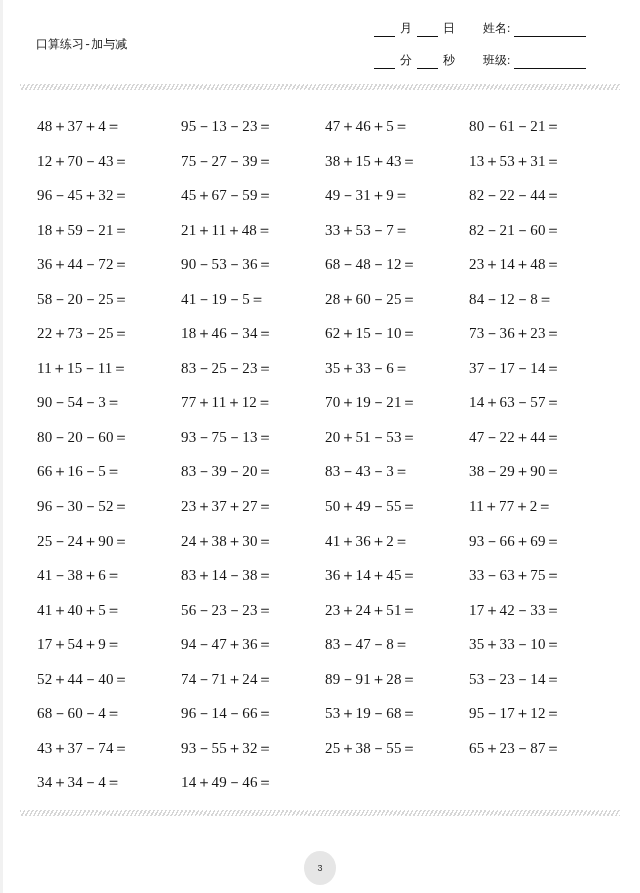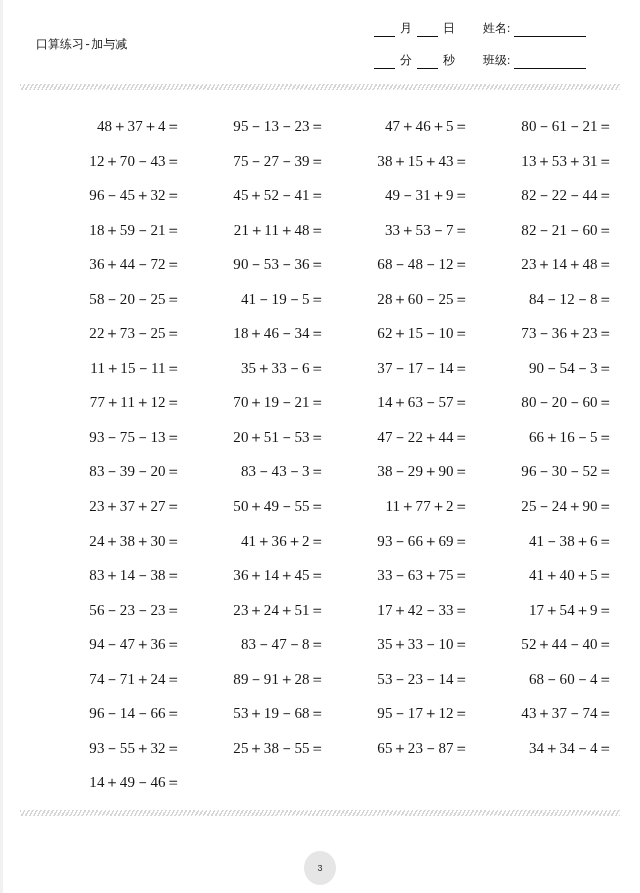--- a/index.html
+++ b/index.html
@@ -22,21 +22,20 @@
     .stripe {
       position: absolute; left: 20px; width: 600px; height: 6px;
       background: repeating-linear-gradient(120deg, #d6d6d6 0 1.5px, #ffffff 1.5px 3.5px);
     }
     .stripe.top { top: 84px; }
     .stripe.bottom { top: 810px; }
     .grid {
       position: absolute; left: 37px; top: 116px;
       display: grid; grid-template-columns: 144px 144px 144px 144px;
       grid-auto-rows: 34.55px;
-      text-align: right;
     }
     .prob { font-size: 15px; line-height: 20px; white-space: nowrap; color: #151515; letter-spacing: 0.2px; }
     .page-num {
       position: absolute; left: 304px; top: 851px; width: 32px; height: 34px; border-radius: 50%;
       background: #e6e6e6; font-family: "Liberation Sans", sans-serif; font-size: 9px; color: #333;
       display: flex; align-items: center; justify-content: center;
     }
   </style>
 </head>
 <body>
@@ -68,40 +67,41 @@
 <div class="grid" id="problem-grid">
     <div class="prob">48＋37＋4＝</div>
     <div class="prob">95－13－23＝</div>
     <div class="prob">47＋46＋5＝</div>
     <div class="prob">80－61－21＝</div>
     <div class="prob">12＋70－43＝</div>
     <div class="prob">75－27－39＝</div>
     <div class="prob">38＋15＋43＝</div>
     <div class="prob">13＋53＋31＝</div>
     <div class="prob">96－45＋32＝</div>
-    <div class="prob">45＋52－41＝</div>
+    <div class="prob">45＋67－59＝</div>
     <div class="prob">49－31＋9＝</div>
     <div class="prob">82－22－44＝</div>
     <div class="prob">18＋59－21＝</div>
     <div class="prob">21＋11＋48＝</div>
     <div class="prob">33＋53－7＝</div>
     <div class="prob">82－21－60＝</div>
     <div class="prob">36＋44－72＝</div>
     <div class="prob">90－53－36＝</div>
     <div class="prob">68－48－12＝</div>
     <div class="prob">23＋14＋48＝</div>
     <div class="prob">58－20－25＝</div>
     <div class="prob">41－19－5＝</div>
     <div class="prob">28＋60－25＝</div>
     <div class="prob">84－12－8＝</div>
     <div class="prob">22＋73－25＝</div>
     <div class="prob">18＋46－34＝</div>
     <div class="prob">62＋15－10＝</div>
     <div class="prob">73－36＋23＝</div>
     <div class="prob">11＋15－11＝</div>
+    <div class="prob">83－25－23＝</div>
     <div class="prob">35＋33－6＝</div>
     <div class="prob">37－17－14＝</div>
     <div class="prob">90－54－3＝</div>
     <div class="prob">77＋11＋12＝</div>
     <div class="prob">70＋19－21＝</div>
     <div class="prob">14＋63－57＝</div>
     <div class="prob">80－20－60＝</div>
     <div class="prob">93－75－13＝</div>
     <div class="prob">20＋51－53＝</div>
     <div class="prob">47－22＋44＝</div>

